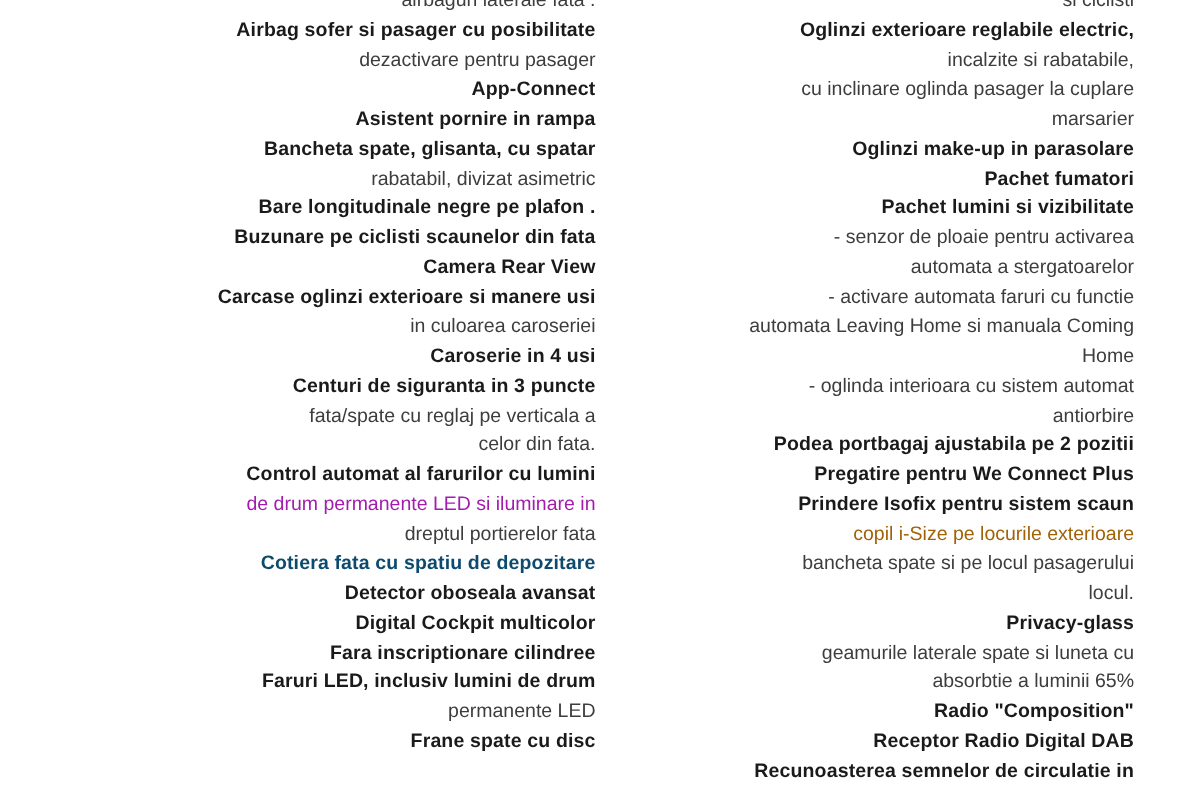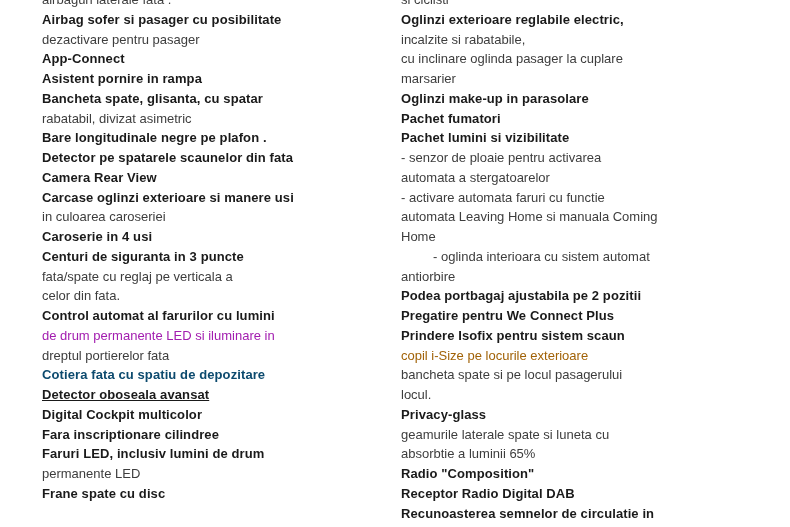--- a/index.html
+++ b/index.html
@@ -11,20 +11,21 @@
     overflow: hidden;
   }
   .page {
     position: relative;
     width: 790px;
     height: 416px;
     font-family: "Liberation Sans", sans-serif;
     font-size: 13px;
     line-height: 19.75px;
     background: #ffffff;
+    text-align: right;
   }
   .col {
     position: absolute;
     top: -10px;
     width: 355px;
     white-space: nowrap;
   }
   .col-left  { left: 42px; }
   .col-right { left: 401px; }
   .line {
@@ -41,33 +42,33 @@
 <div class="page">
   <div class="col col-left" id="col-left">
       <div class="line" style="color: rgb(61, 61, 61);">airbaguri laterale fata .</div>
       <div class="line bold" style="color: rgb(26, 26, 26);">Airbag sofer si pasager cu posibilitate</div>
       <div class="line" style="color: rgb(61, 61, 61);">dezactivare pentru pasager</div>
       <div class="line bold" style="color: rgb(26, 26, 26);">App-Connect</div>
       <div class="line bold" style="color: rgb(26, 26, 26);">Asistent pornire in rampa</div>
       <div class="line bold" style="color: rgb(26, 26, 26);">Bancheta spate, glisanta, cu spatar</div>
       <div class="line" style="color: rgb(61, 61, 61);">rabatabil, divizat asimetric</div>
       <div class="line bold" style="color: rgb(26, 26, 26);">Bare longitudinale negre pe plafon .</div>
-      <div class="line bold" style="color: rgb(26, 26, 26);">Detector pe spatarele scaunelor din fata</div>
+      <div class="line bold" style="color: rgb(26, 26, 26);">Buzunare pe ciclisti scaunelor din fata</div>
       <div class="line bold" style="color: rgb(26, 26, 26);">Camera Rear View</div>
       <div class="line bold" style="color: rgb(26, 26, 26);">Carcase oglinzi exterioare si manere usi</div>
       <div class="line" style="color: rgb(61, 61, 61);">in culoarea caroseriei</div>
       <div class="line bold" style="color: rgb(26, 26, 26);">Caroserie in 4 usi</div>
       <div class="line bold" style="color: rgb(26, 26, 26);">Centuri de siguranta in 3 puncte</div>
       <div class="line" style="color: rgb(61, 61, 61);">fata/spate cu reglaj pe verticala a</div>
       <div class="line" style="color: rgb(61, 61, 61);">celor din fata.</div>
       <div class="line bold" style="color: rgb(26, 26, 26);">Control automat al farurilor cu lumini</div>
       <div class="line" style="color: #a21caf;">de drum permanente LED si iluminare in</div>
       <div class="line" style="color: rgb(61, 61, 61);">dreptul portierelor fata</div>
       <div class="line bold" style="color: #0c4a6e;">Cotiera fata cu spatiu de depozitare</div>
-      <div class="line bold" style="color: rgb(26, 26, 26); text-decoration: underline;">Detector oboseala avansat</div>
+      <div class="line bold" style="color: rgb(26, 26, 26);">Detector oboseala avansat</div>
       <div class="line bold" style="color: rgb(26, 26, 26);">Digital Cockpit multicolor</div>
       <div class="line bold" style="color: rgb(26, 26, 26);">Fara inscriptionare cilindree</div>
       <div class="line bold" style="color: rgb(26, 26, 26);">Faruri LED, inclusiv lumini de drum</div>
       <div class="line" style="color: rgb(61, 61, 61);">permanente LED</div>
       <div class="line bold" style="color: rgb(26, 26, 26);">Frane spate cu disc</div>
     </div>
   <div class="col col-right" id="col-right">
       <div class="line" style="color: rgb(61, 61, 61);">si ciclisti</div>
       <div class="line bold" style="color: rgb(26, 26, 26);">Oglinzi exterioare reglabile electric,</div>
       <div class="line" style="color: rgb(61, 61, 61);">incalzite si rabatabile,</div>

